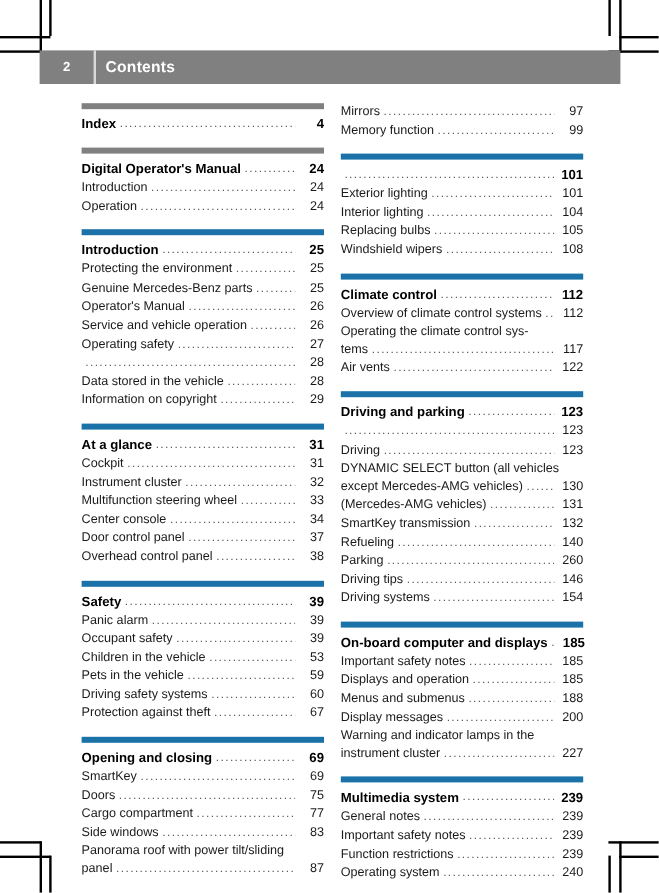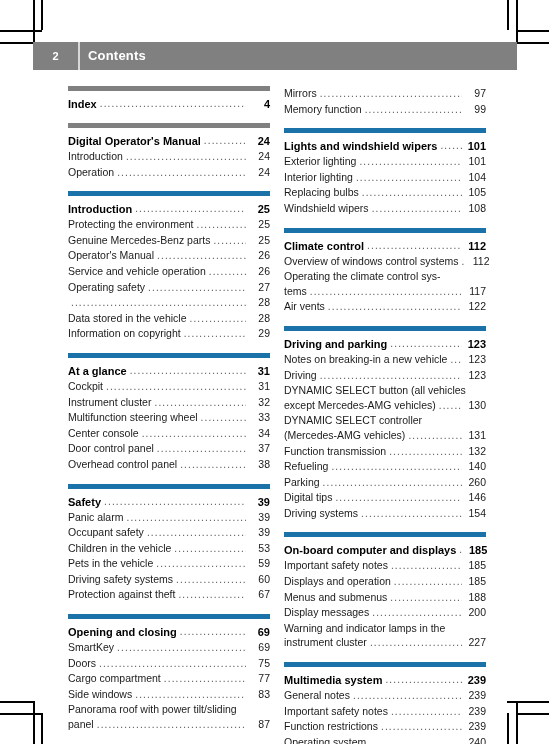--- a/index.html
+++ b/index.html
@@ -336,21 +336,20 @@
         <span class="leader">........................................................................................................................</span>
         <span class="pageno">97</span>
       </div>
       <div class="entry">
         <span class="label">Memory function</span>
         <span class="leader">........................................................................................................................</span>
         <span class="pageno">99</span>
       </div>
       <div class="rule rule-blue"></div>
       <div class="entry chapter">
-        <span class="label">Lights and windshield wipers</span>
         <span class="leader">........................................................................................................................</span>
         <span class="pageno">101</span>
       </div>
       <div class="entry">
         <span class="label">Exterior lighting</span>
         <span class="leader">........................................................................................................................</span>
         <span class="pageno">101</span>
       </div>
       <div class="entry">
         <span class="label">Interior lighting</span>
@@ -367,21 +366,21 @@
         <span class="leader">........................................................................................................................</span>
         <span class="pageno">108</span>
       </div>
       <div class="rule rule-blue"></div>
       <div class="entry chapter">
         <span class="label">Climate control</span>
         <span class="leader">........................................................................................................................</span>
         <span class="pageno">112</span>
       </div>
       <div class="entry">
-        <span class="label">Overview of windows control systems</span>
+        <span class="label">Overview of climate control systems</span>
         <span class="leader">........................................................................................................................</span>
         <span class="pageno">112</span>
       </div>
       <div class="entry nowrapline">
         <span class="label">Operating the climate control sys-</span>
         <span class="pageno"></span>
       </div>
       <div class="entry">
         <span class="label">tems</span>
         <span class="leader">........................................................................................................................</span>
@@ -392,64 +391,59 @@
         <span class="leader">........................................................................................................................</span>
         <span class="pageno">122</span>
       </div>
       <div class="rule rule-blue"></div>
       <div class="entry chapter">
         <span class="label">Driving and parking</span>
         <span class="leader">........................................................................................................................</span>
         <span class="pageno">123</span>
       </div>
       <div class="entry">
-        <span class="label">Notes on breaking-in a new vehicle</span>
         <span class="leader">........................................................................................................................</span>
         <span class="pageno">123</span>
       </div>
       <div class="entry">
         <span class="label">Driving</span>
         <span class="leader">........................................................................................................................</span>
         <span class="pageno">123</span>
       </div>
       <div class="entry nowrapline">
         <span class="label">DYNAMIC SELECT button (all vehicles</span>
         <span class="pageno"></span>
       </div>
       <div class="entry">
         <span class="label">except Mercedes-AMG vehicles)</span>
         <span class="leader">........................................................................................................................</span>
         <span class="pageno">130</span>
       </div>
-      <div class="entry nowrapline">
-        <span class="label">DYNAMIC SELECT controller</span>
-        <span class="pageno"></span>
-      </div>
       <div class="entry">
         <span class="label">(Mercedes-AMG vehicles)</span>
         <span class="leader">........................................................................................................................</span>
         <span class="pageno">131</span>
       </div>
       <div class="entry">
-        <span class="label">Function transmission</span>
+        <span class="label">SmartKey transmission</span>
         <span class="leader">........................................................................................................................</span>
         <span class="pageno">132</span>
       </div>
       <div class="entry">
         <span class="label">Refueling</span>
         <span class="leader">........................................................................................................................</span>
         <span class="pageno">140</span>
       </div>
       <div class="entry">
         <span class="label">Parking</span>
         <span class="leader">........................................................................................................................</span>
         <span class="pageno">260</span>
       </div>
       <div class="entry">
-        <span class="label">Digital tips</span>
+        <span class="label">Driving tips</span>
         <span class="leader">........................................................................................................................</span>
         <span class="pageno">146</span>
       </div>
       <div class="entry">
         <span class="label">Driving systems</span>
         <span class="leader">........................................................................................................................</span>
         <span class="pageno">154</span>
       </div>
       <div class="rule rule-blue"></div>
       <div class="entry chapter">

